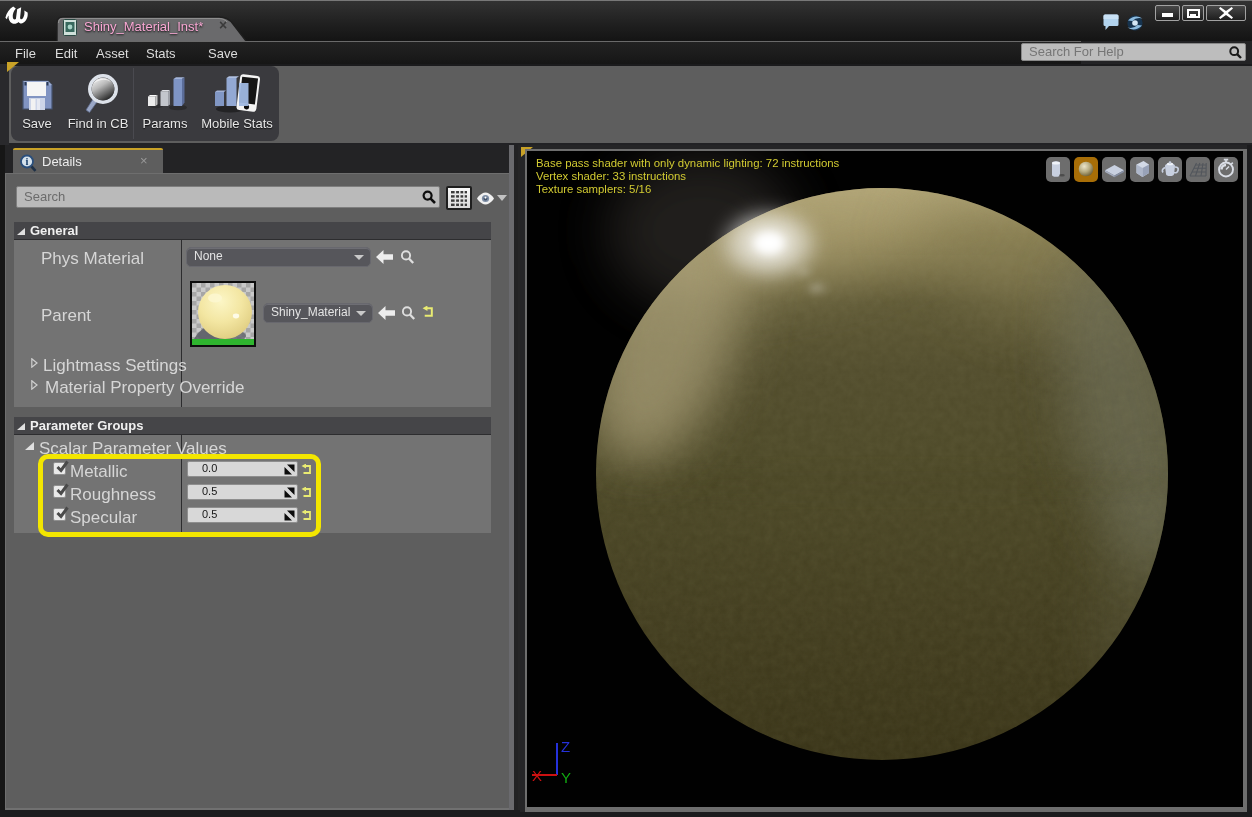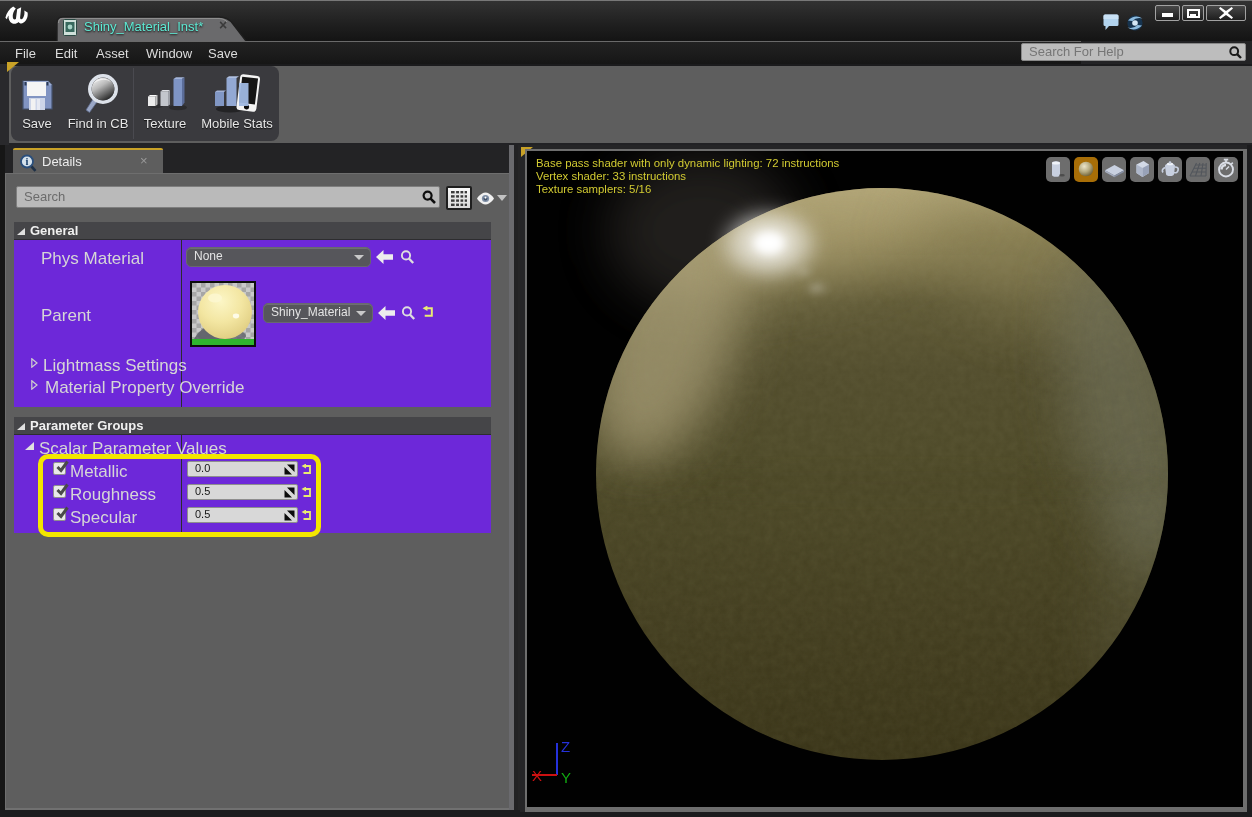--- a/index.html
+++ b/index.html
@@ -7,26 +7,26 @@
 #menubar{position:absolute;left:0;top:41px;width:1081px;height:23px;background:linear-gradient(#222,#161616);border-top:1px solid #6a6a6a;box-sizing:border-box}
 .menuitem{position:absolute;top:4px;color:#dcdcdc;font-size:13px}
 #sfh{position:absolute;left:1021px;top:43px;width:225px;height:18px;background:#bdbdbd;border:1px solid #888;border-radius:2px;color:#767676;font-size:13px;line-height:15px;padding-left:7px}
 .winbtn{position:absolute;top:5px;height:16px;background:linear-gradient(#484848,#1e1e1e);border:1px solid #a2a2a2;border-radius:2px}
 #toolzone{position:absolute;left:0;top:64px;width:1252px;height:81px;background:#5e5e5e}
 #toolpanel{position:absolute;left:11px;top:2px;width:268px;height:75px;background:#3a3a3e;border-radius:8px}
 .tlabel{position:absolute;text-align:center;color:#e6e6e6;font-size:13px;text-shadow:0 1px 1px #111}
 #details{position:absolute;left:0;top:145px;width:518px;height:672px;background:#232325}
 #dbody{position:absolute;left:5px;top:173px;width:504px;height:637px;background:#5e5e5e;border-top:1px solid #6e6e6e;border-left:1px solid #6e6e6e;border-bottom:2px solid #707070}
 #dtab{position:absolute;left:13px;top:148px;width:150px;height:25px;background:#5e5e5e;border-top:2px solid #c9a227;border-radius:2px 2px 0 0;color:#ececec;font-size:13px}
-.sec{position:absolute;left:14px;width:477px;background:#6d28d9}
+.sec{position:absolute;left:14px;width:477px;background:#737373}
 .sechead{position:absolute;left:0;top:0;right:0;height:18px;background:#454548;color:#f0f0f0;font-size:13px;font-weight:bold;line-height:18px;padding-left:16px;border-bottom:1px solid #2d2d2f}
 .lbl{position:absolute;color:#d6d6d6;font-size:17px}
 .ddown{position:absolute;height:20px;background:#56565b;border:1px solid #68686e;border-radius:5px;color:#e4e4e4;font-size:12px;line-height:17px;padding-left:7px;box-shadow:inset 0 1px 0 #6e6e74}
 .caret{position:absolute;right:6px;top:7px;width:0;height:0;border-left:5px solid transparent;border-right:5px solid transparent;border-top:5px solid #c9c9c9}
-.pinput{position:absolute;width:111px;height:16px;background:#d8d8d8;border:1px solid #8e8e8e;border-radius:2px;font-size:11px;color:#161616;line-height:13px;padding-left:7px}
+.pinput{position:absolute;width:111px;height:16px;background:#d8d8d8;border:1px solid #8e8e8e;border-radius:2px;font-size:11px;color:#161616;line-height:13px;padding-left:14px}
 .chk{position:absolute;left:53px;width:13px;height:13px;background:#e9e9e9;border:1px solid #8f8f8f;border-radius:2px}
 #vp{position:absolute;left:525px;top:149px;width:722px;height:663px;background:#6e6e6e}
 #vpc{position:absolute;left:527px;top:151px;width:716px;height:656px;background:#010101;overflow:hidden}
 .stats{position:absolute;color:#d2cb32;font-size:11.4px}
 .vbtn{position:absolute;top:157px;width:24px;height:25px;background:#6d6d6d;border-radius:5px}
 </style></head>
 <body>
 
 <div id="titlebar"></div>
 <svg class="abs" style="left:5px;top:6px" width="24" height="20" viewBox="0 0 24 20">
@@ -35,21 +35,21 @@
 <svg class="abs" style="left:54px;top:14px" width="200" height="27" viewBox="0 0 200 27">
  <path d="M3 27 L3 9 Q3 3 9 3 L165 3 Q174 3 179 10 L192 27 Z" fill="#6a6a6c"></path>
  <path d="M3 27 L3 9 Q3 3 9 3 L165 3 Q174 3 179 10 L192 27" fill="none" stroke="#1e1e1e" stroke-width="1.4"></path>
  <path d="M4.5 9 Q4.5 4.5 9 4.5 L165 4.5 Q170 4.5 173 8" fill="none" stroke="#8e8e8e" stroke-width="1.2"></path>
 </svg>
 <svg class="abs" style="left:63px;top:19px" width="14" height="17" viewBox="0 0 14 17">
  <rect x=".5" y=".5" width="13" height="16" rx="1" fill="#cfe0da" stroke="#2c4a44" stroke-width="1"></rect>
  <rect x="2.5" y="3" width="9" height="10" fill="#38695e"></rect>
  <circle cx="7" cy="8" r="2.4" fill="#a8d4c8"></circle>
 </svg>
-<div class="abs" style="left:84px;top:19px;color:#5eead4;font-size:13px;text-shadow:0 1px 2px #000">Shiny_Material_Inst*</div>
+<div class="abs" style="left:84px;top:19px;color:#f9a8d4;font-size:13px;text-shadow:0 1px 2px #000">Shiny_Material_Inst*</div>
 <div class="abs" style="left:219px;top:17px;color:#3a3a3a;font-size:14px;font-weight:bold">×</div>
 <svg class="abs" style="left:1103px;top:14px" width="16" height="17" viewBox="0 0 16 17">
  <path d="M2 .5 h12 q1.5 0 1.5 1.5 v8.5 q0 1.5 -1.5 1.5 h-8 l-3.5 4 v-4 h-.5 q-1.5 0 -1.5 -1.5 v-8.5 Q.5 .5 2 .5 z" fill="#b3d4ee"></path>
  <path d="M2 .5 h12 q1.5 0 1.5 1.5 v3 L.5 5 v-3 Q.5 .5 2 .5 z" fill="#cde4f6" opacity=".8"></path>
 </svg>
 <svg class="abs" style="left:1126px;top:15px" width="18" height="16" viewBox="0 0 18 16">
  <circle cx="9" cy="8" r="7.6" fill="#16334e"></circle>
  <path d="M2 5.5 Q9 -1.5 16.5 3.5 Q10 2 6.5 6 Z" fill="#8cbbdf"></path>
  <path d="M16 10.5 Q9 17.5 1.5 12.5 Q8 14 11.5 10 Z" fill="#8cbbdf"></path>
  <circle cx="9" cy="8" r="2.8" fill="#d3e6f4"></circle>
@@ -61,21 +61,21 @@
 <div class="abs" style="left:1190px;top:13.5px;width:6px;height:3px;background:#fff"></div>
 <div class="winbtn" style="left:1206px;width:40px"></div>
 <svg class="abs" style="left:1219px;top:7px" width="14" height="12" viewBox="0 0 14 12">
  <path d="M1.3 0 L7 4.1 L12.7 0 L14 1.6 L8.8 6 L14 10.4 L12.7 12 L7 7.9 L1.3 12 L0 10.4 L5.2 6 L0 1.6 Z" fill="#fff"></path>
 </svg>
 
 <div id="menubar">
  <div class="menuitem" style="left:15px">File</div>
  <div class="menuitem" style="left:55px">Edit</div>
  <div class="menuitem" style="left:96px">Asset</div>
- <div class="menuitem" style="left:146px">Window</div>
+ <div class="menuitem" style="left:146px">Stats</div>
  <div class="menuitem" style="left:208px">Save</div>
 </div>
 <div id="sfh">Search For Help</div>
 <svg class="abs" style="left:1229px;top:46px" width="13" height="13" viewBox="0 0 13 13">
     <circle cx="5.2" cy="5.2" r="3.9" fill="none" stroke="#1a1a1a" stroke-width="2"></circle>
     <path d="M8.1 8.1 L12 12" stroke="#1a1a1a" stroke-width="2.4"></path>
   </svg>
 
 <div id="toolzone">
  <div class="abs" style="left:0;top:0;width:1252px;height:2px;background:#1b1b1d"></div>
@@ -123,21 +123,21 @@
         <rect x="16.5" y="15.5" width="7.5" height="14.5" fill="#c3c6cc"></rect>
         <path d="M16.5 15.5 L18.5 14 L26 14 L24 15.5 Z" fill="#dddfe4"></path>
         <path d="M24 15.5 L26 14 L26 28.5 L24 30 Z" fill="#9ea1a8"></path>
       </g>
   <g>
         <rect x="29.5" y="3" width="8.5" height="27" fill="#7f95c5"></rect>
         <path d="M29.5 3 L32 1.2 L40.5 1.2 L38 3 Z" fill="#a3b4d9"></path>
         <path d="M38 3 L40.5 1.2 L40.5 26.5 L38 30 Z" fill="#5b6d99"></path>
       </g>
  </svg>
- <div class="tlabel" style="left:138px;top:52px;width:54px">Texture</div>
+ <div class="tlabel" style="left:138px;top:52px;width:54px">Params</div>
  <svg class="abs" style="left:212px;top:9px" width="50" height="44" viewBox="0 0 50 44">
   <ellipse cx="18" cy="36" rx="14" ry="3.4" fill="#111" opacity=".55"></ellipse>
   <rect x="3" y="19" width="9" height="14" fill="#8197c4"></rect>
   <path d="M3 19 L5 17.5 L14 17.5 L12 19 Z" fill="#a2b2d6"></path>
   <rect x="14.5" y="5" width="10" height="28" fill="#93a9d4"></rect>
   <path d="M14.5 5 L17 3.2 L27 3.2 L24.5 5 Z" fill="#b0c0e0"></path>
   <g transform="rotate(7 36 22)">
    <rect x="26" y="2" width="20" height="36" rx="3" fill="#f4f4f4"></rect>
    <rect x="28" y="4.5" width="16" height="26" fill="#151515"></rect>
    <circle cx="36" cy="34" r="2.6" fill="#0c0c0c"></circle>

